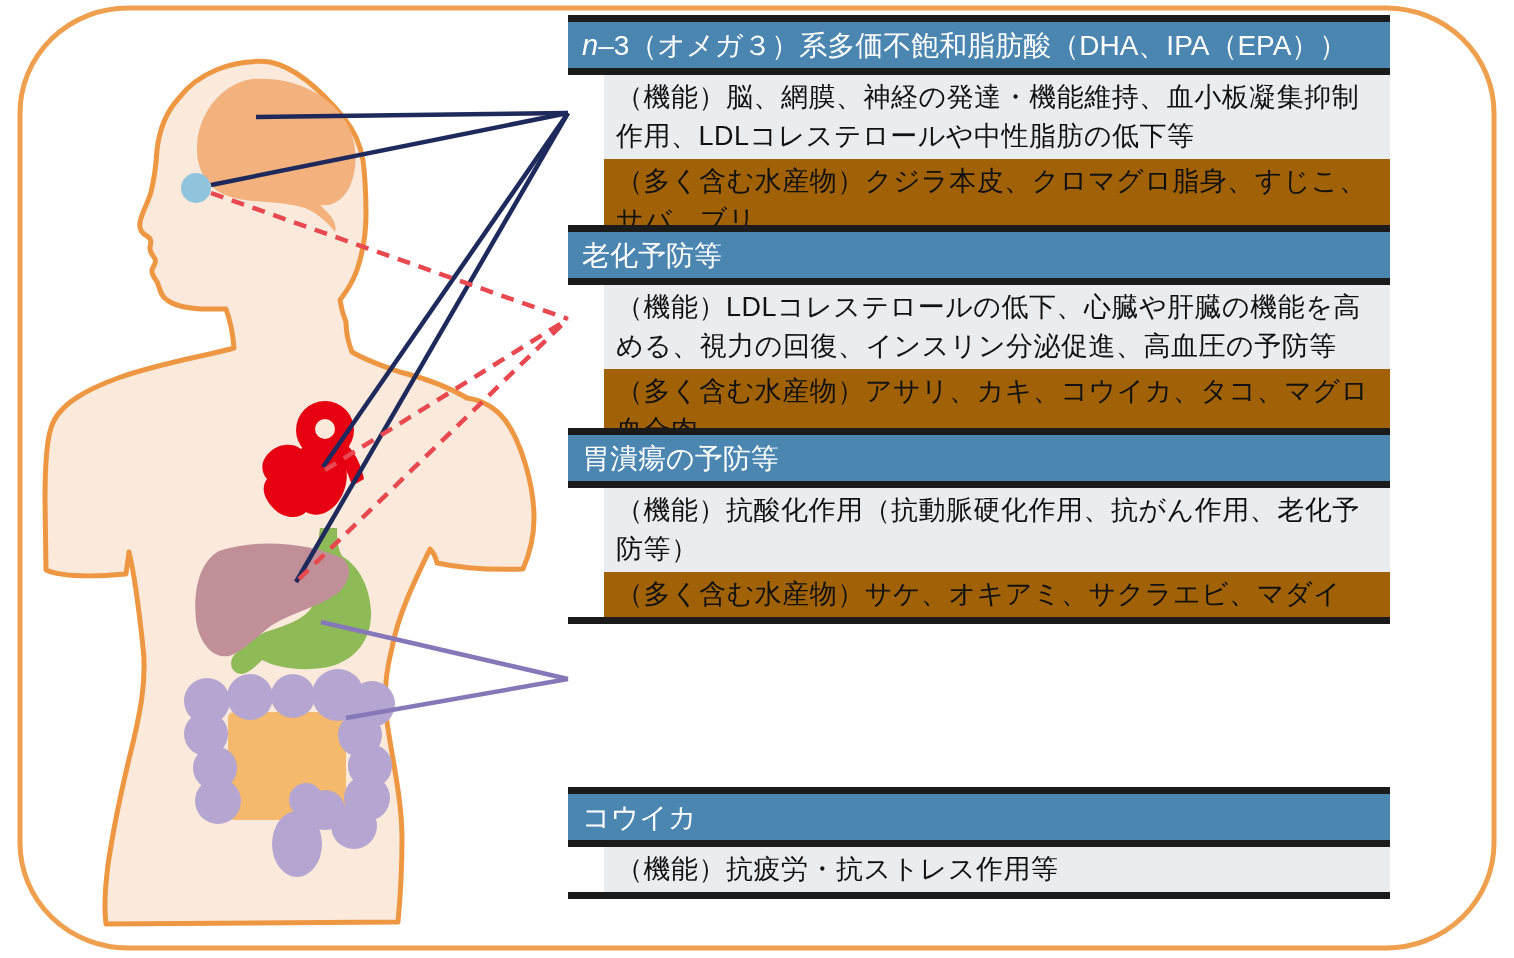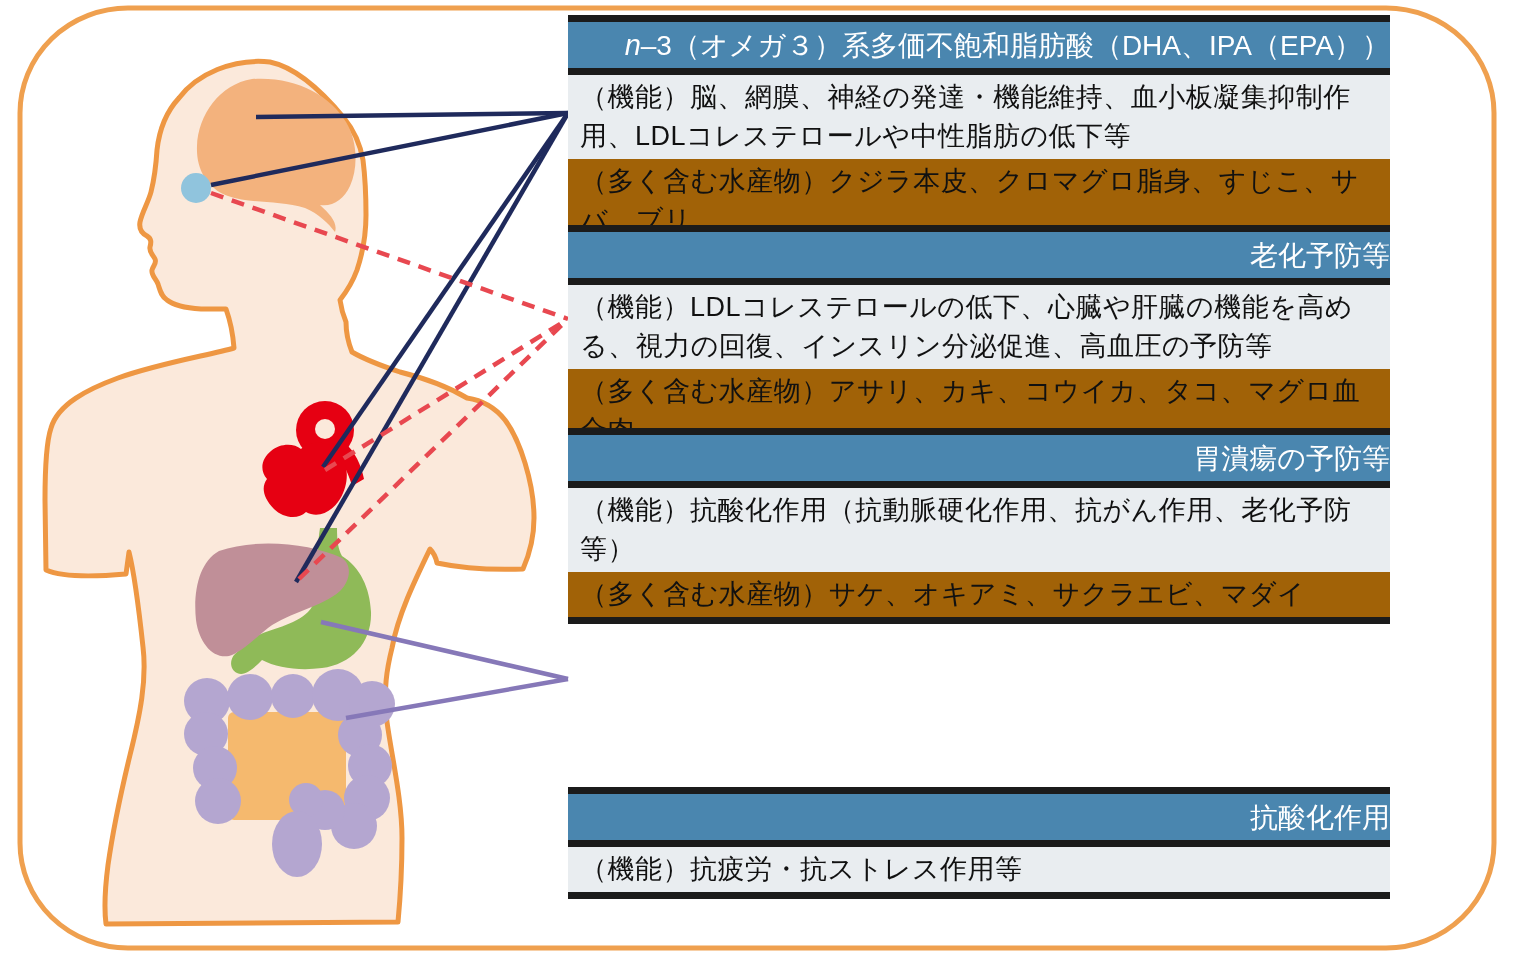--- a/index.html
+++ b/index.html
@@ -22,29 +22,29 @@
   }
   .nbox .head{
     height:46px;
     line-height:46px;
     background:var(--header_blue,#4A86AF);
     color:#ffffff;
     font-size:28px;
     padding-left:14px;
     white-space:nowrap;
     overflow:hidden;
-    text-align:right;
   }
   .nbox .head .ital{font-style:italic;font-size:29px;}
   .nbox .row{
     padding:3px 12px;
     font-size:27px;
     line-height:39px;
     color:#111111;
     letter-spacing:0.5px;
+    margin-left:36px;
   }
   .nbox .fn{background:var(--function_row_bg,#E9EDF0);}
   .nbox .sf{background:#a16207;}
 </style>
 </head>
 <body>
 
 <div id="canvas">
 
   <svg id="figure-svg" viewBox="0 0 1514 958" xmlns="http://www.w3.org/2000/svg">
@@ -205,19 +205,19 @@
     <div class="head"><span class="ital"></span><span>胃潰瘍の予防等</span></div>
     <div class="bar"></div>
     <div class="row fn">（機能）抗酸化作用（抗動脈硬化作用、抗がん作用、老化予防等）</div>
     <div class="row sf">（多く含む水産物）サケ、オキアミ、サクラエビ、マダイ</div>
     <div class="bar"></div>
   </div>
 
 
   <div class="nbox" style="top:787px">
     <div class="bar"></div>
-    <div class="head"><span class="ital"></span><span>抗酸化作用</span></div>
+    <div class="head"><span class="ital"></span><span>コウイカ</span></div>
     <div class="bar"></div>
     <div class="row fn">（機能）抗疲労・抗ストレス作用等</div>
     <div class="bar"></div>
   </div>
 
 </div>
 
 </body></html>

